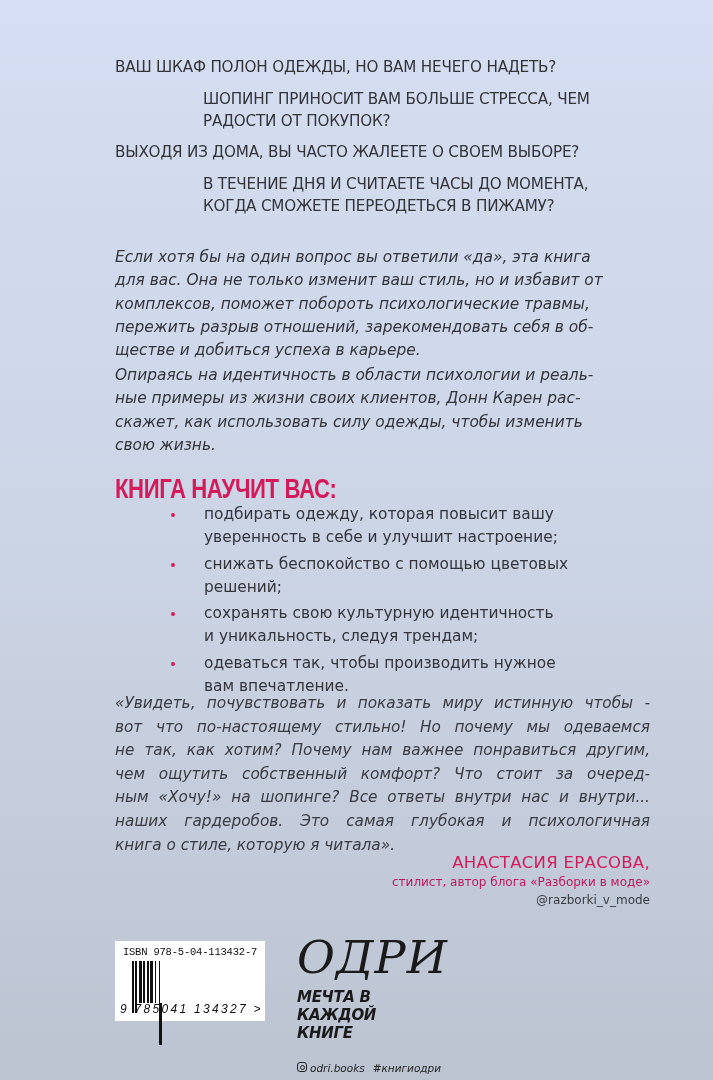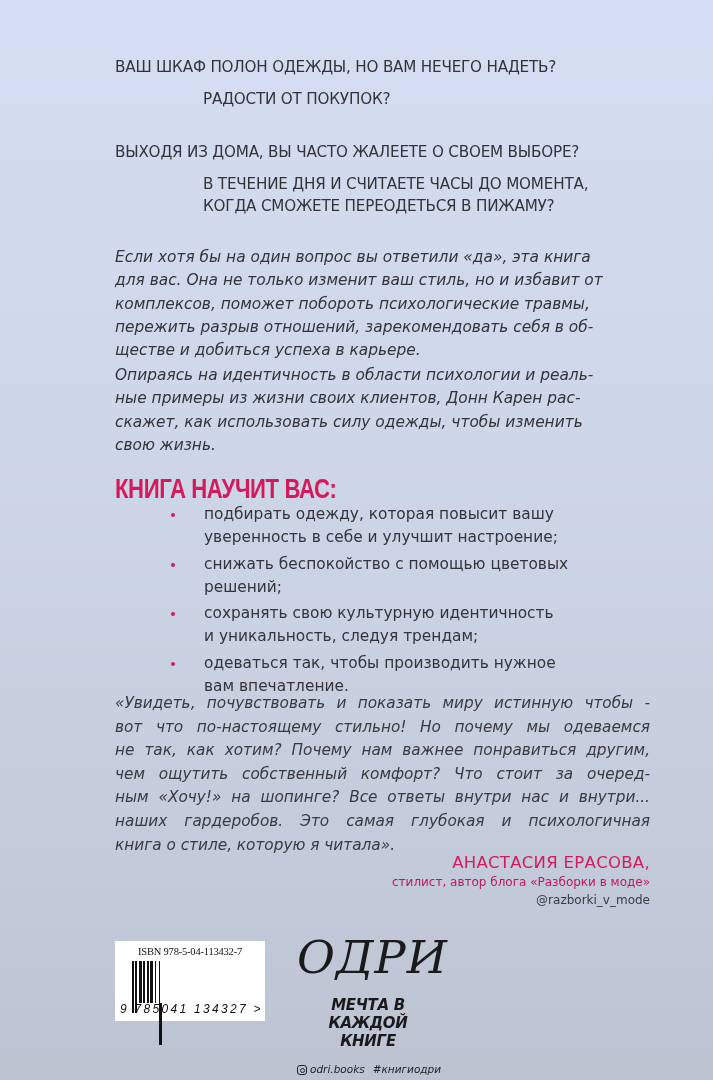--- a/index.html
+++ b/index.html
@@ -28,46 +28,47 @@
 
     .quote { position: absolute; left: 99px; top: 692px; width: 535px; font-style: italic; font-size: 15.3px; line-height: 23.6px; color: #3a3a40; }
     .quote span { display: block; white-space: nowrap; text-align: justify; text-align-last: justify; }
     .quote span.last { text-align-last: left; }
 
     .author-name { position: absolute; right: 79px; top: 853px; font-size: 16.5px; letter-spacing: 0.3px; color: #d41a5a; white-space: nowrap; }
     .author-role { position: absolute; right: 79px; top: 875px; font-size: 12px; color: #be185d; white-space: nowrap; }
     .author-handle { position: absolute; right: 79px; top: 893px; font-size: 12px; color: #3a3a40; white-space: nowrap; }
 
     .barcode-box { position: absolute; left: 99px; top: 941px; width: 150px; height: 80px; background: #ffffff; }
-    .isbn-text { position: absolute; left: 0; top: 5px; width: 150px; text-align: center; font-family: Liberation Serif, serif; font-size: 10.5px; color: #111; letter-spacing: -0.2px; }
+    .isbn-text { position: absolute; left: 0; top: 5px; width: 150px; text-align: center; font-family: Liberation Mono, monospace; font-size: 10.5px; color: #111; letter-spacing: -0.2px; }
     .bars { position: absolute; left: 17px; top: 20px; width: 127px; height: 48px; display: flex; align-items: flex-start; }
     .bars i { display: block; background: #111; height: 42px; }
     .bars i.g { height: 52px; }
     .bars b { display: block; height: 42px; }
     .digits { position: absolute; left: 5px; top: 61px; width: 145px; font-family: "Liberation Sans", sans-serif; font-size: 12px; color: #111; letter-spacing: 2.3px; white-space: nowrap; }
 
     .logo { position: absolute; left: 281px; top: 936px; width: 160px; }
     .logo-word { font-family: "DejaVu Serif", serif; font-size: 44px; font-weight: normal; letter-spacing: 1px; color: #1a1a1a; line-height: 44px; transform: scaleX(1.05); transform-origin: left; }
-    .logo-slogan { font-family: "DejaVu Sans", sans-serif; font-weight: bold; font-size: 15px; color: #1a1a1a; line-height: 18px; text-align: center; width: 142px; margin-top: 16px; letter-spacing: -0.3px; }
-    .logo-social { display: flex; align-items: flex-end; gap: 3px; margin-top: 13px; font-size: 10.5px; color: #222; white-space: nowrap; }
+    .logo-slogan { font-family: "DejaVu Sans", sans-serif; font-weight: bold; font-size: 15px; color: #1a1a1a; line-height: 18px; width: 142px; margin-top: 8px; letter-spacing: -0.3px; }
+    .logo-social { display: flex; align-items: flex-start; gap: 3px; margin-top: 20px; font-size: 10.5px; color: #222; white-space: nowrap; }
     .ig-icon { width: 10px; height: 10px; border: 1.4px solid #222; border-radius: 3px; position: relative; display: inline-block; }
     .ig-icon::after { content: ""; position: absolute; left: 1.6px; top: 1.6px; width: 3.6px; height: 3.6px; border: 1.2px solid #222; border-radius: 50%; }
   </style>
 </head>
 <body>
 
 
 
 <div class="page">
 
   
   <div class="q left" style="top:56px;">
     <span>Ваш шкаф полон одежды, но вам нечего надеть?</span>
   </div>
   <div class="q indent" style="top:88px;">
+    <div>Шопинг приносит вам больше стресса, чем</div>
     <div>радости от покупок?</div>
   </div>
   <div class="q left" style="top:141px;">
     <span>Выходя из дома, вы часто жалеете о своем выборе?</span>
   </div>
   <div class="q indent" style="top:173px;">
     <div>в течение дня и считаете часы до момента,</div>
     <div>когда сможете переодеться в пижаму?</div>
   </div>
 

